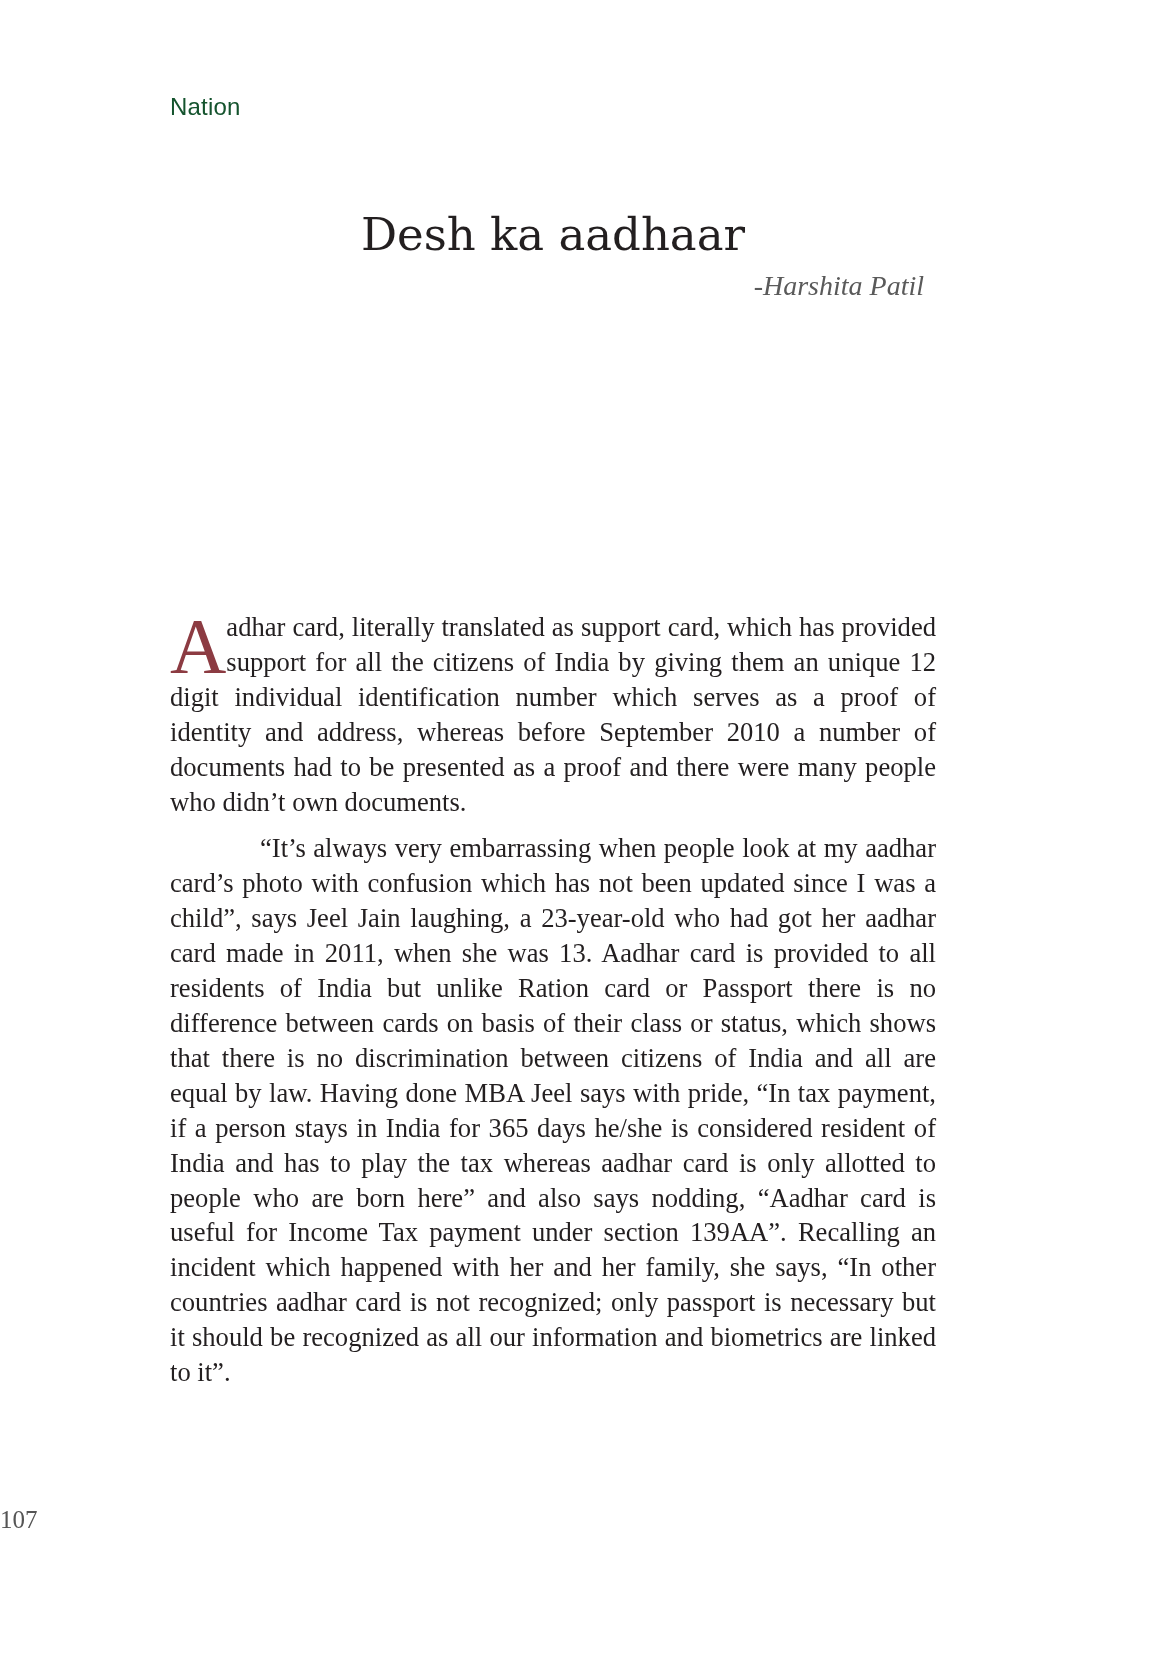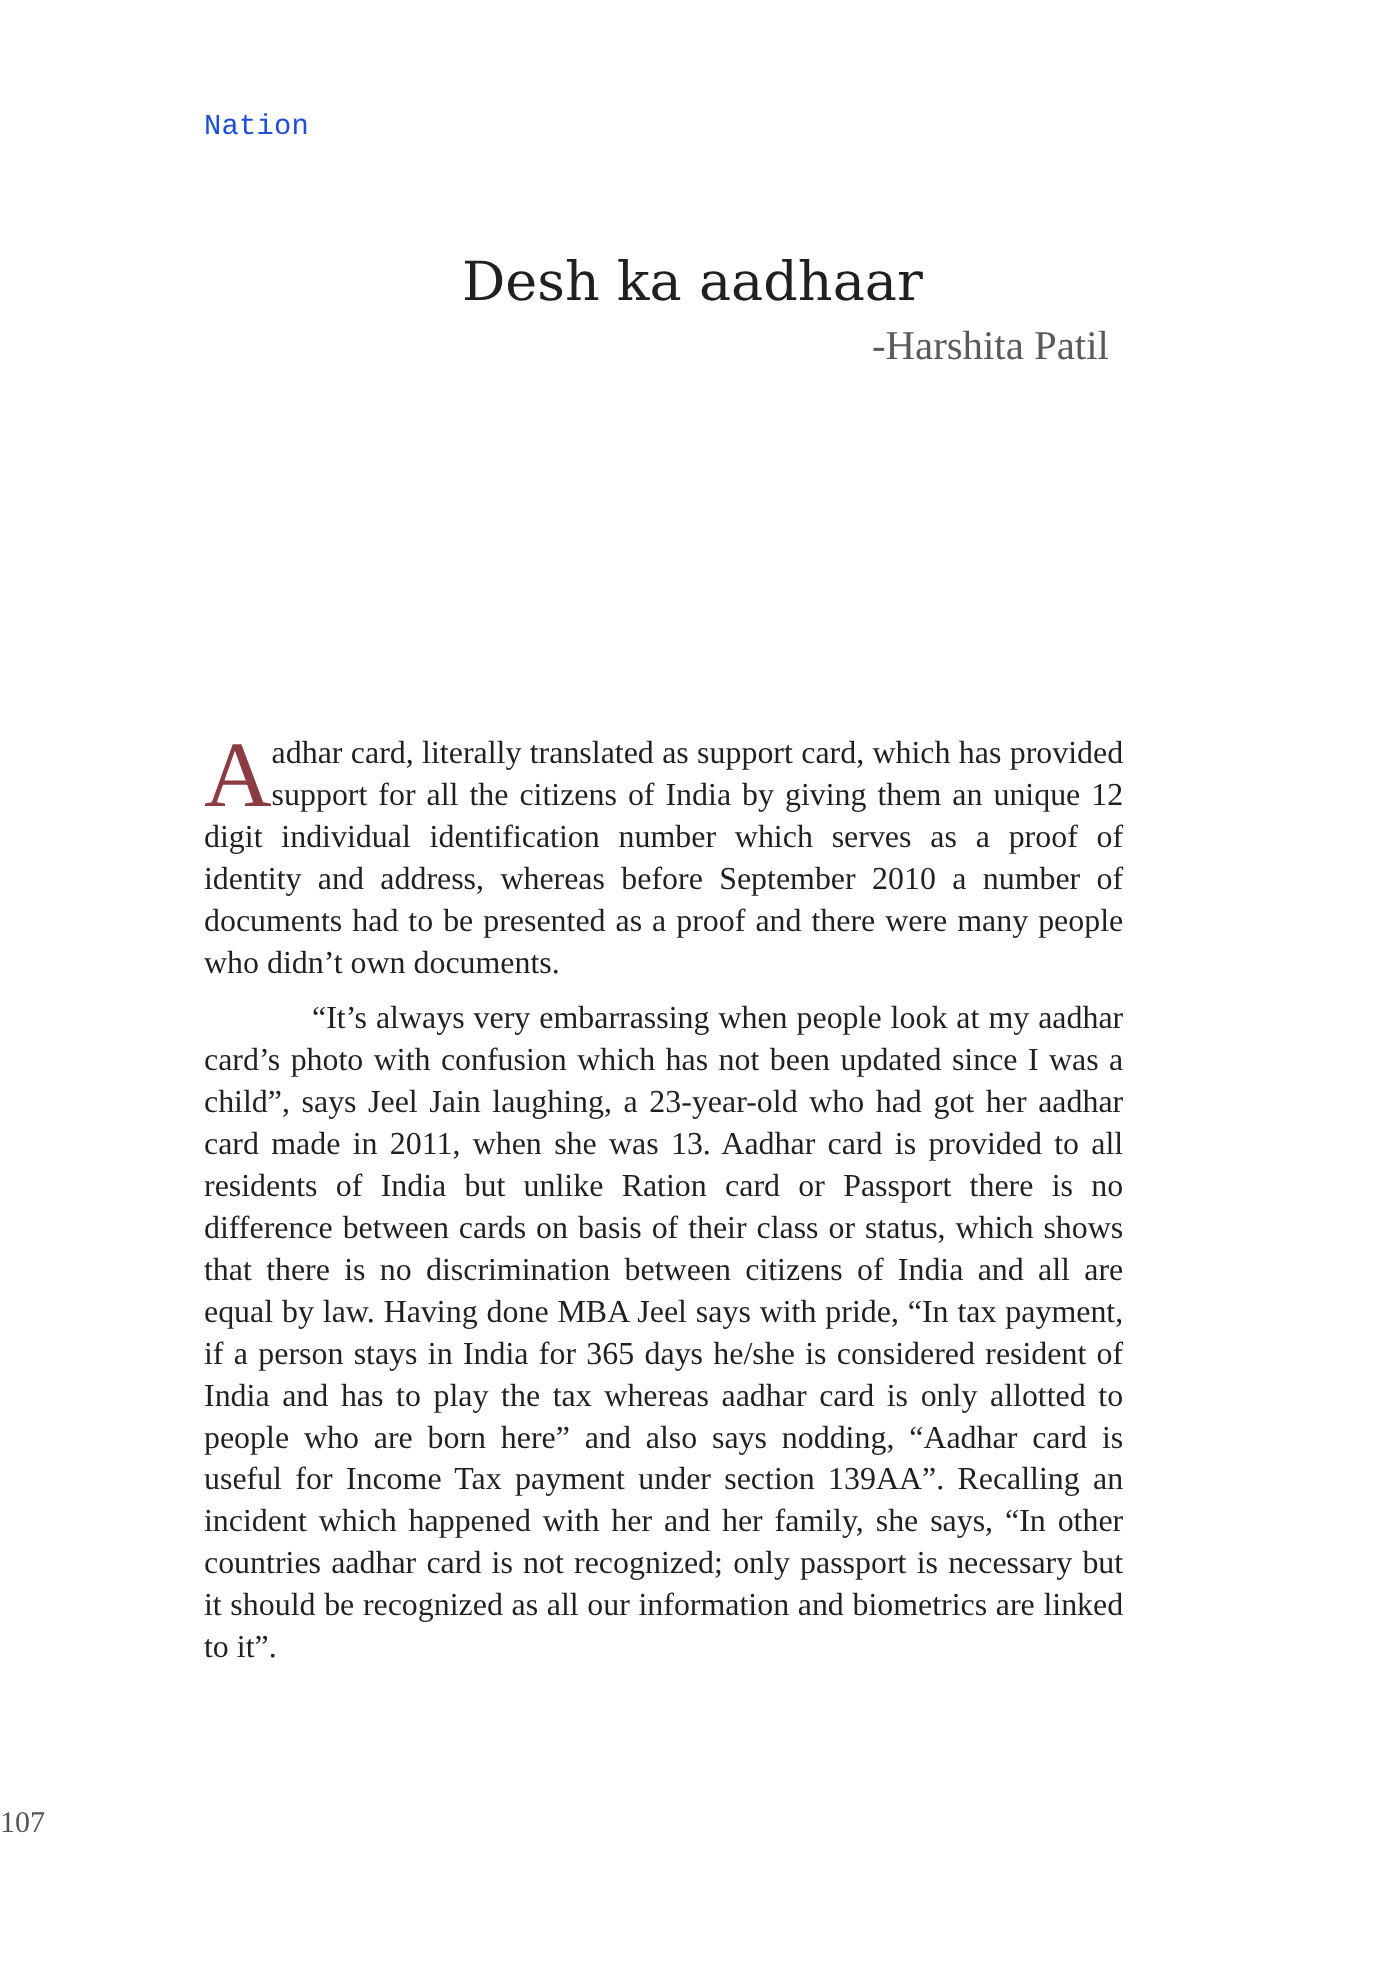--- a/index.html
+++ b/index.html
@@ -1,29 +1,29 @@
 <!DOCTYPE html>
 <html><head>
 <meta charset="utf-8">
 <style>
   html, body { margin: 0; padding: 0; background: #ffffff; }
   body { width: 1166px; height: 1654px; position: relative; overflow: hidden; }
   .section-label {
     position: absolute; left: 170px; top: 93px;
-    font-family: Liberation Mono, monospace; font-size: 24px;
-    color: #1d4ed8; letter-spacing: 0.2px;
+    font-family: Liberation Sans, sans-serif; font-size: 24px;
+    color: #14532d; letter-spacing: 0.2px;
   }
   .title {
     position: absolute; left: 0; width: 1106px; top: 208px; text-align: center;
     font-family: "DejaVu Serif", serif; font-size: 45px; color: #231f20;
-    margin: 0; font-weight: normal; padding-left: 24px;
+    margin: 0; font-weight: normal;
   }
   .author {
     position: absolute; right: 242px; top: 270px;
-    font-family: "Liberation Serif", serif; font-size: 34px;
+    font-family: "Liberation Serif", serif; font-style: italic; font-size: 28px;
     color: #5a5a5a;
   }
   .body-text {
     position: absolute; left: 170px; width: 766px; top: 610px;
     font-family: "Liberation Serif", serif; font-size: 26.6px; line-height: 34.9px;
     color: #231f20; text-align: justify;
   }
   .body-text p { margin: 0; }
   .body-text p + p { text-indent: 90px; margin-top: 12px; }
   .dropcap {

